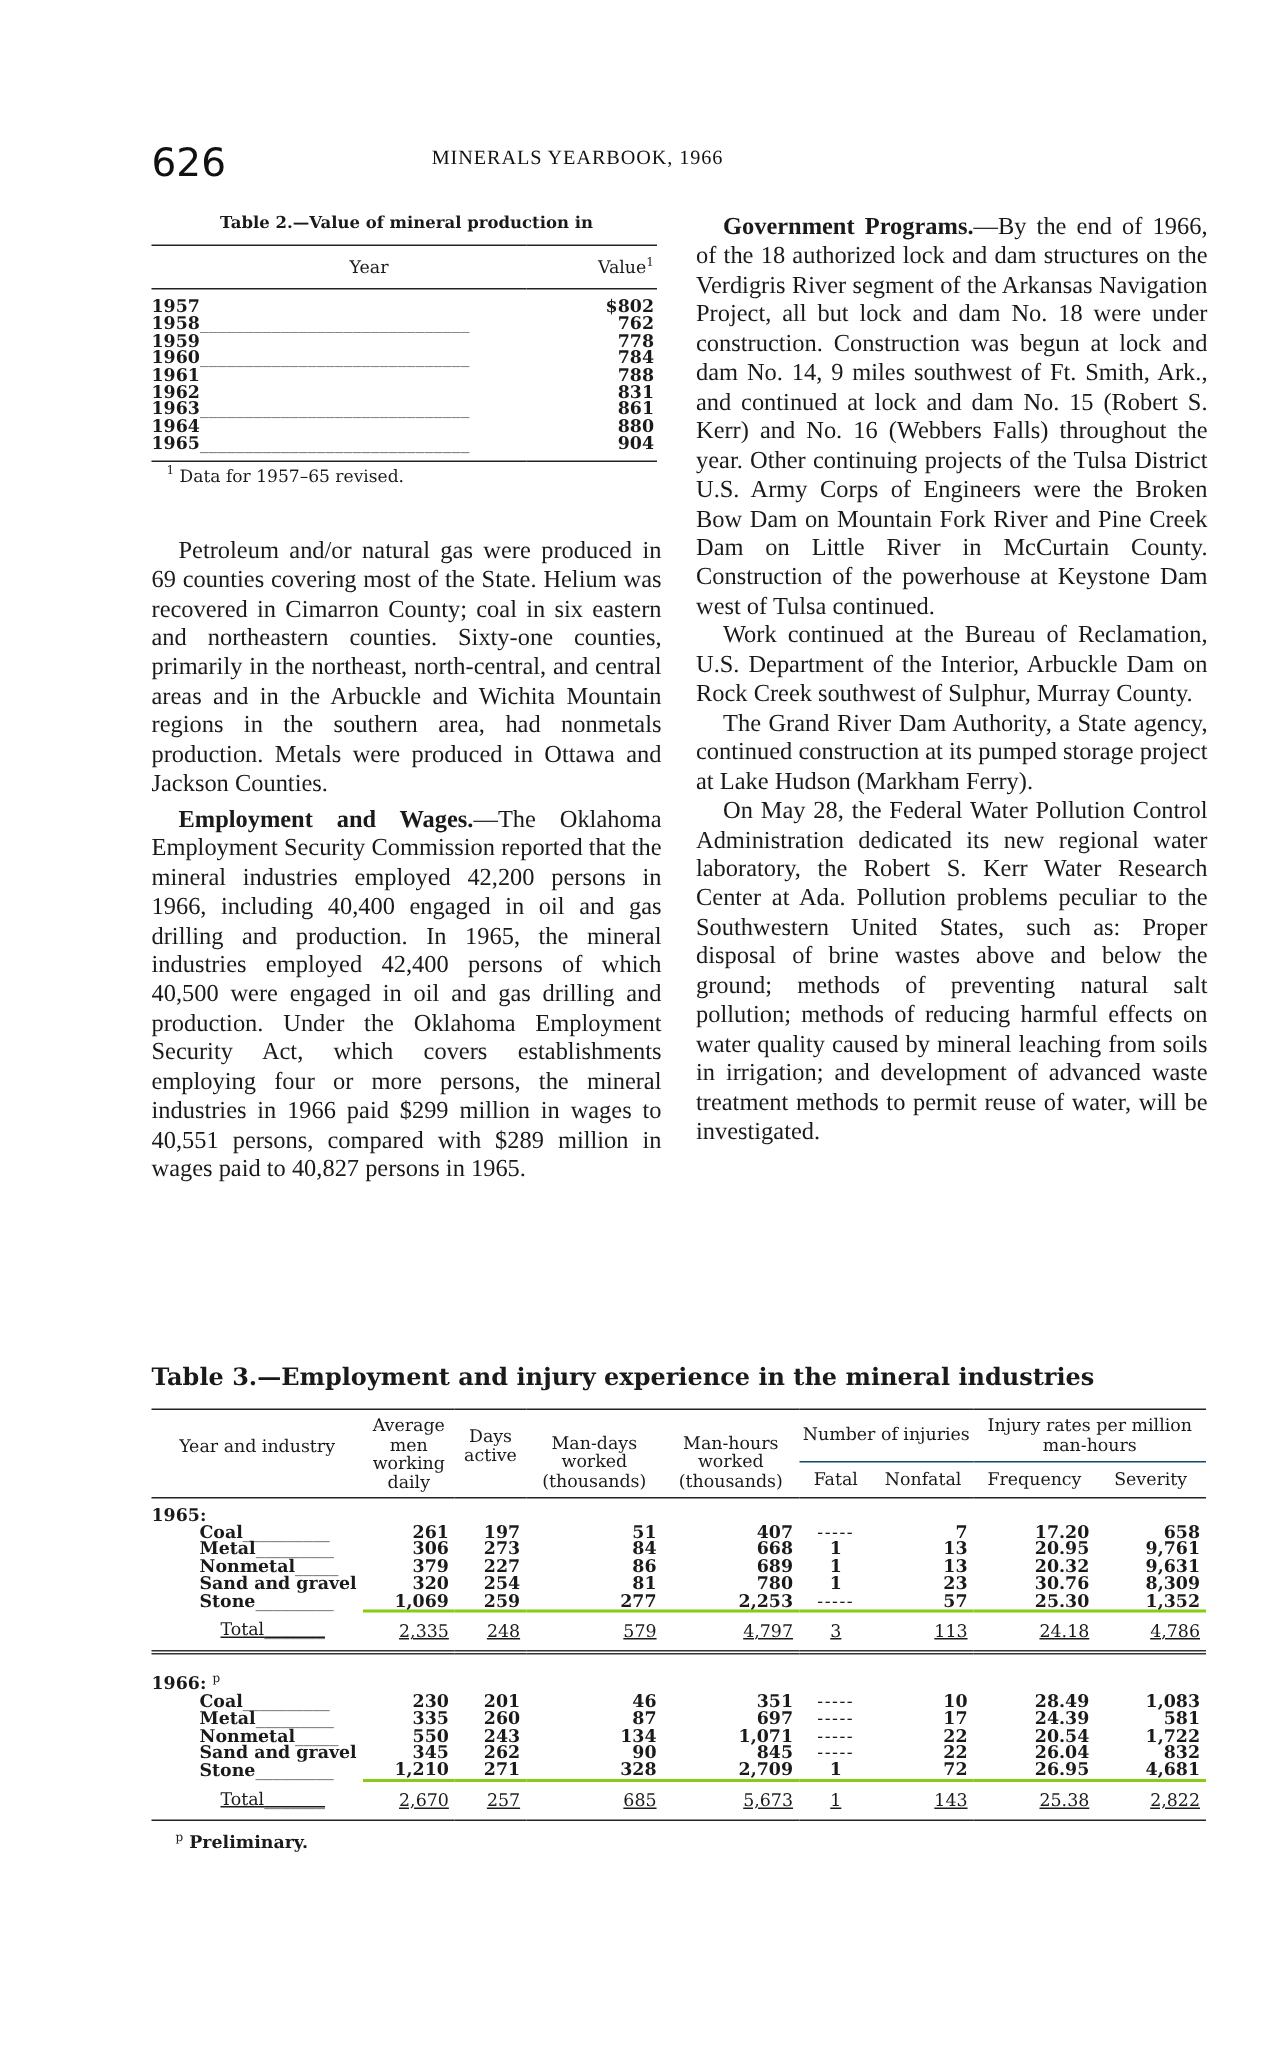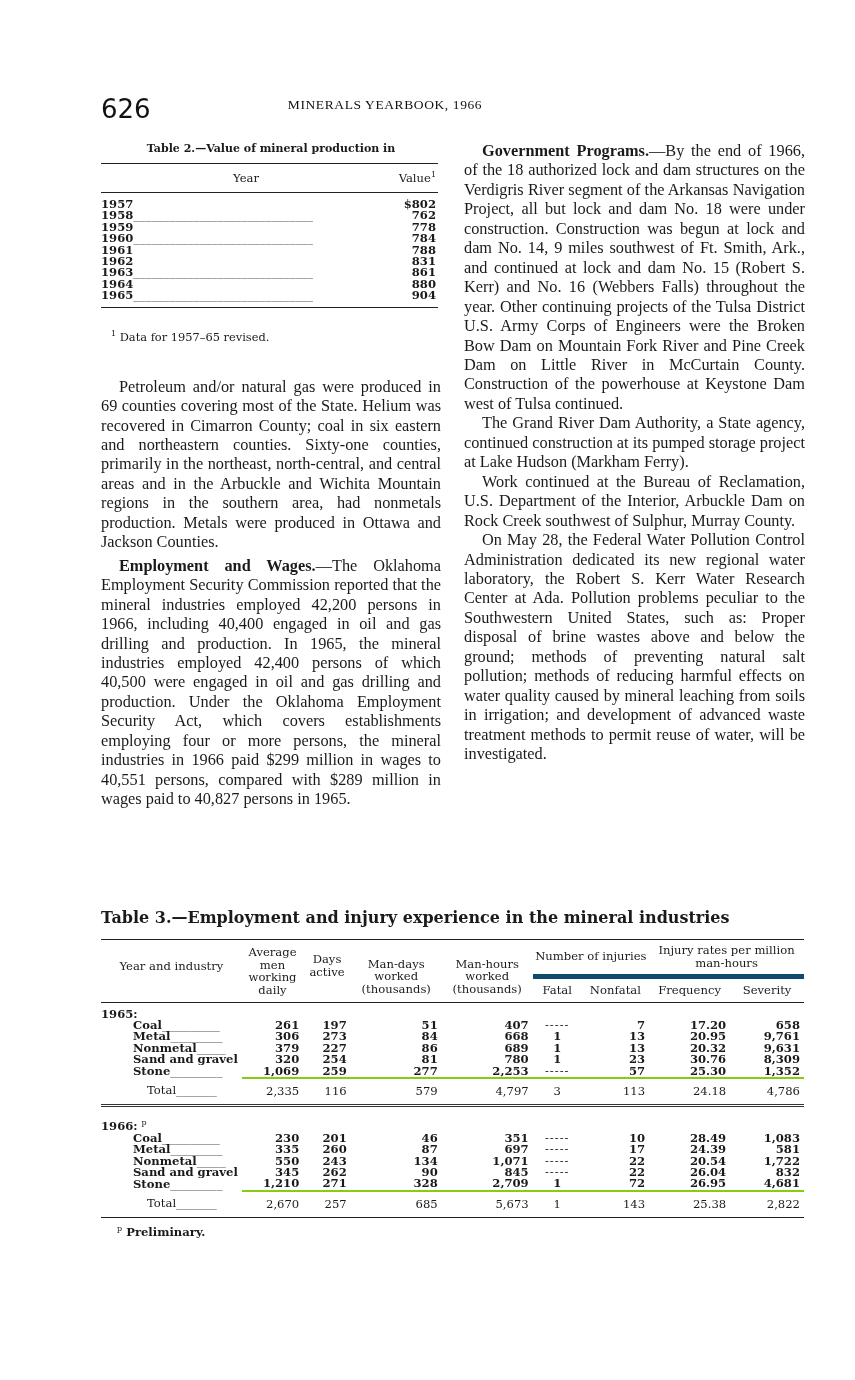--- a/index.html
+++ b/index.html
@@ -18,46 +18,46 @@
   .t2 thead th { font-weight: normal; border-top: 1.5px solid #222; border-bottom: 1.5px solid #222; padding: 5px 0 5px 0; height: 18px; }
   .t2 thead th.y { text-align: center; padding-left: 40px; }
   .t2 thead th.v { text-align: right; padding-right: 2px; }
   .t2 tbody td { padding: 0; line-height: 11.4px; font-weight: bold; }
   .t2 tbody tr:first-child td { padding-top: 6px; }
   .t2 tbody tr:last-child td { padding-bottom: 5px; border-bottom: 1.5px solid #222; }
   .t2 td.yr { white-space: nowrap; overflow: hidden; width: 250px; }
   .t2 td.yr .lead { color: #333; font-weight: normal; letter-spacing: 0.2px; }
   .t2 td.val { text-align: right; padding-right: 2px; }
   sup.fn { font-size: 8px; vertical-align: super; line-height: 0; }
-  .t2-foot { font-family: "DejaVu Serif", serif; font-size: 11.4px; margin-top: 22px; padding-left: 10px; }
+  .t2-foot { font-family: "DejaVu Serif", serif; font-size: 11.4px; margin-top: 2px; padding-left: 10px; }
 
   .body-text { font-family: "Liberation Serif", serif; font-size: 16.3px; line-height: 19.45px; text-align: justify; margin: 0; }
   .body-text p { margin: 0; text-indent: 18px; }
   .body-text .head { font-weight: bold; }
   .left-text { margin-top: 33px; }
   .left-text p + p { margin-top: 4px; }
   .right-text p + p { margin-top: 0; }
 
   
   .t3-wrap { position: absolute; left: 101px; top: 908px; width: 703px; }
   .t3-title { font-family: "DejaVu Serif", serif; font-weight: bold; font-size: 16px; text-align: left; }
   .t3 { width: 703px; border-collapse: collapse; margin-top: 12px; font-family: "DejaVu Serif", serif; font-size: 11.6px; }
   .t3 thead th { font-weight: normal; text-align: center; line-height: 12.5px; padding: 0 2px; vertical-align: middle; }
   .t3 thead tr.h1 th { border-top: 1.5px solid #222; padding-top: 4px; }
-  .t3 thead tr.h2 th { border-top: 5px solid #0c4a6e; padding-top: 5px; padding-bottom: 5px; }
+  .t3 thead tr.h2 th { border-top: 1px solid #0c4a6e; padding-top: 5px; padding-bottom: 5px; }
   .t3 thead tr:last-child th, .t3 thead th.span2 { border-bottom: 1.5px solid #222; }
   .t3 tbody td { padding: 0 4px; line-height: 11.4px; text-align: right; font-weight: bold; white-space: nowrap; }
   .t3 tbody td.lbl { text-align: left; padding-left: 0; font-weight: bold; }
   .t3 tbody td.ind { padding-left: 32px; }
   .t3 tbody td.tot { padding-left: 46px; }
   .t3 .lead { font-weight: normal; color: #333; }
   .t3 .dash { text-align: center; letter-spacing: 1px; font-weight: normal; }
   .t3 .c-fatal { text-align: center; }
   .t3 tr.year-row td { padding-top: 6px; }
-  .t3 tr.total-row td { padding-top: 7px; padding-bottom: 7px; }
+  .t3 tr.total-row td { padding-top: 7px; padding-bottom: 7px; text-decoration: underline; }
   .t3 tr.total-row td.ruled-top { border-top: 2px solid #84cc16; }
   .t3 tr.total-row.dbl td { border-bottom: 3px double #333; }
   .t3 tr.total-row.end td { border-bottom: 1.5px solid #222; }
   .t3 tr.spacer td { height: 8px; padding: 0; }
   .t3-foot { font-family: "DejaVu Serif", serif; font-size: 11.6px; margin-top: 7px; padding-left: 16px; font-weight: bold; }
   sup.p { font-size: 8px; vertical-align: super; line-height: 0; font-weight: normal; }
 </style>
 </head>
 <body>
 
@@ -120,22 +120,22 @@
 
   <div class="body-text left-text">
     <p>Petroleum and/or natural gas were produced in 69 counties covering most of the State. Helium was recovered in Cimarron County; coal in six eastern and northeastern counties. Sixty-one counties, primarily in the northeast, north-central, and central areas and in the Arbuckle and Wichita Mountain regions in the southern area, had nonmetals production. Metals were produced in Ottawa and Jackson Counties.</p>
     <p><span class="head">Employment and Wages.</span><span>—The Oklahoma Employment Security Commission reported that the mineral industries employed 42,200 persons in 1966, including 40,400 engaged in oil and gas drilling and production. In 1965, the mineral industries employed 42,400 persons of which 40,500 were engaged in oil and gas drilling and production. Under the Oklahoma Employment Security Act, which covers establishments employing four or more persons, the mineral industries in 1966 paid $299 million in wages to 40,551 persons, compared with $289 million in wages paid to 40,827 persons in 1965.</span></p>
   </div>
 </div>
 
 <div class="col-right">
   <div class="body-text right-text">
     <p><span class="head">Government Programs.</span><span>—By the end of 1966, of the 18 authorized lock and dam structures on the Verdigris River segment of the Arkansas Navigation Project, all but lock and dam No. 18 were under construction. Construction was begun at lock and dam No. 14, 9 miles southwest of Ft. Smith, Ark., and continued at lock and dam No. 15 (Robert S. Kerr) and No. 16 (Webbers Falls) throughout the year. Other continuing projects of the Tulsa District U.S. Army Corps of Engineers were the Broken Bow Dam on Mountain Fork River and Pine Creek Dam on Little River in McCurtain County. Construction of the powerhouse at Keystone Dam west of Tulsa continued.</span></p>
+    <p>Work continued at the Bureau of Reclamation, U.S. Department of the Interior, Arbuckle Dam on Rock Creek southwest of Sulphur, Murray County.</p>
     <p>The Grand River Dam Authority, a State agency, continued construction at its pumped storage project at Lake Hudson (Markham Ferry).</p>
-    <p>Work continued at the Bureau of Reclamation, U.S. Department of the Interior, Arbuckle Dam on Rock Creek southwest of Sulphur, Murray County.</p>
     <p>On May 28, the Federal Water Pollution Control Administration dedicated its new regional water laboratory, the Robert S. Kerr Water Research Center at Ada. Pollution problems peculiar to the Southwestern United States, such as: Proper disposal of brine wastes above and below the ground; methods of preventing natural salt pollution; methods of reducing harmful effects on water quality caused by mineral leaching from soils in irrigation; and development of advanced waste treatment methods to permit reuse of water, will be investigated.</p>
   </div>
 </div>
 
 <div class="t3-wrap">
   <div class="t3-title">Table 3.—Employment and injury experience in the mineral industries</div>
   <table class="t3">
     <colgroup>
       <col style="width:134px">
         <col style="width:62px">
@@ -219,21 +219,21 @@
           <td class="">277</td>
           <td class="">2,253</td>
           <td class="dash">-----</td>
           <td class="">57</td>
           <td class="">25.30</td>
           <td class="">1,352</td>
         </tr>
         <tr class="total-row dbl">
           <td class="lbl tot" style="font-weight:normal"><span>Total</span><span class="lead">_______</span></td>
           <td class="ruled-top" style="font-weight:normal">2,335</td>
-          <td class="ruled-top" style="font-weight:normal">116</td>
+          <td class="ruled-top" style="font-weight:normal">248</td>
           <td class="ruled-top" style="font-weight:normal">579</td>
           <td class="ruled-top" style="font-weight:normal">4,797</td>
           <td class="ruled-top c-fatal" style="font-weight:normal">3</td>
           <td class="ruled-top" style="font-weight:normal">113</td>
           <td class="ruled-top" style="font-weight:normal">24.18</td>
           <td class="ruled-top" style="font-weight:normal">4,786</td>
         </tr>
         <tr class="spacer">
           <td colspan="9"></td>
         </tr>

